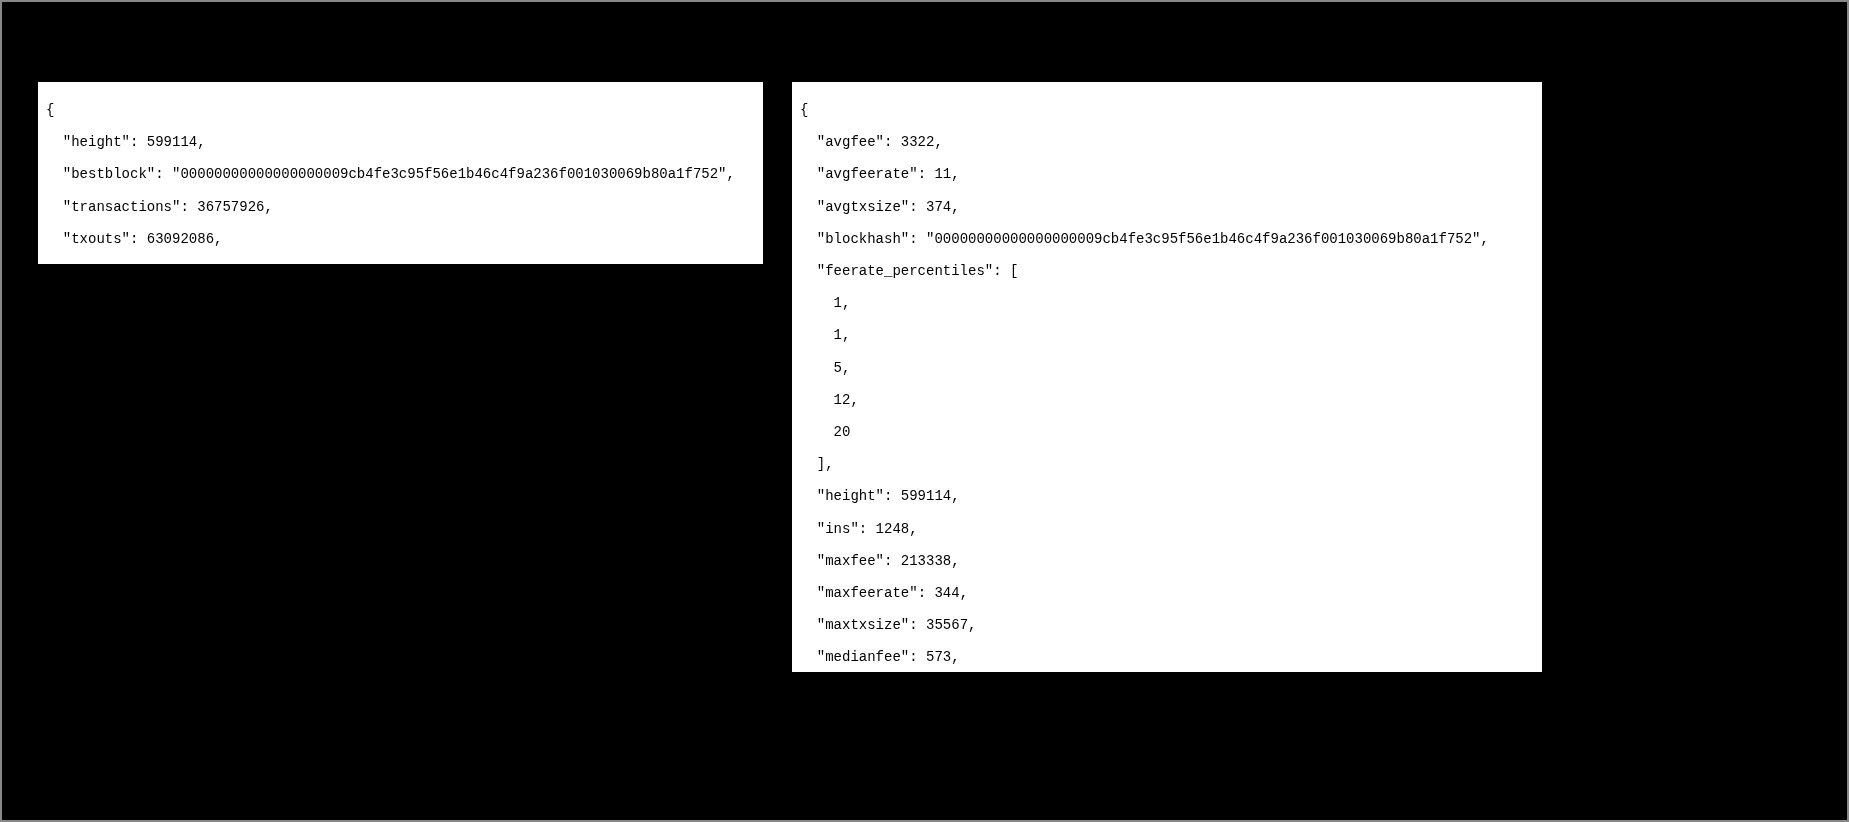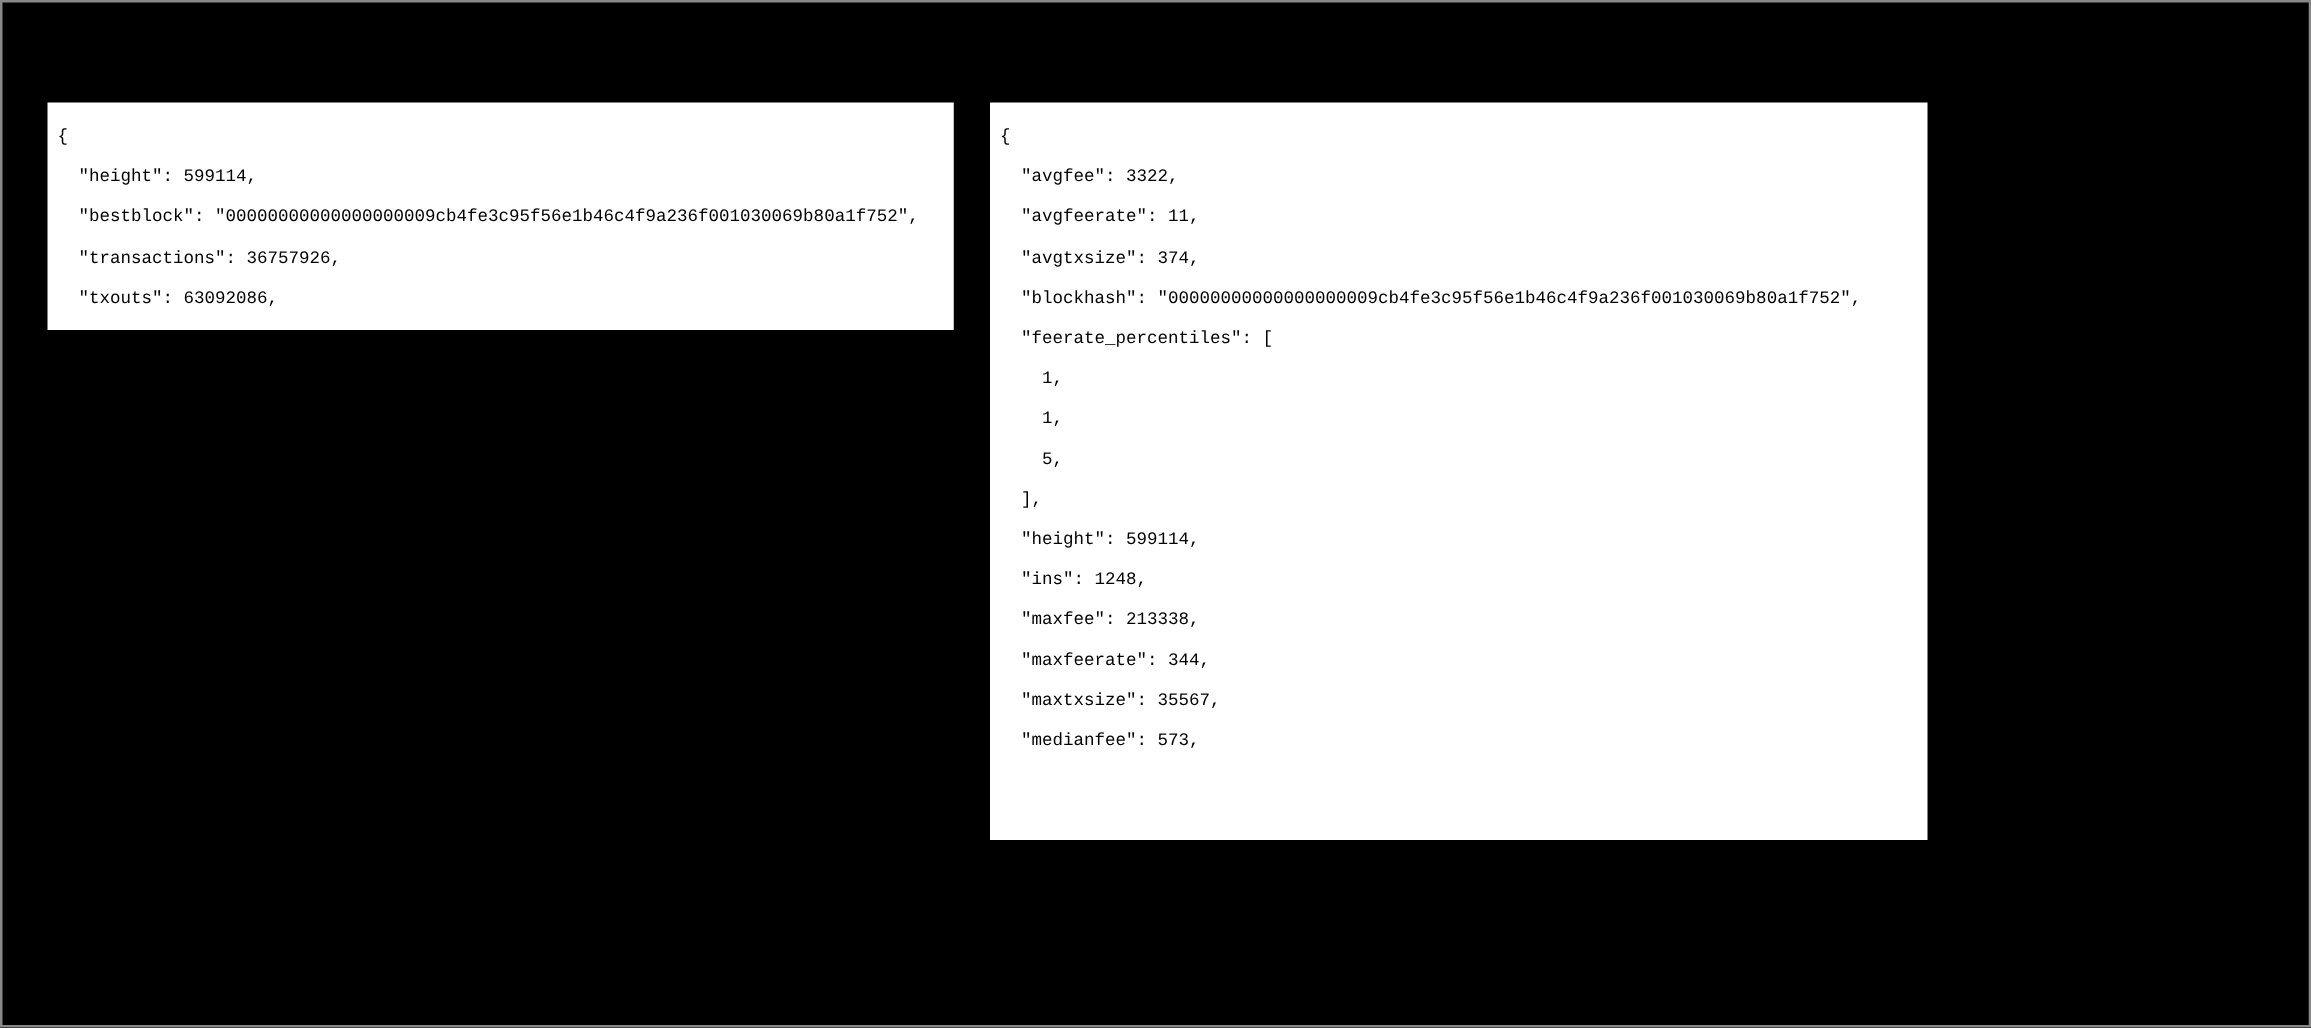--- a/index.html
+++ b/index.html
@@ -57,20 +57,22 @@
   <div class="panel panel-right">
 <span class="line">{</span>
 <span class="line ind1"><span>"avgfee"</span><span>: 3322,</span></span>
 <span class="line ind1"><span>"avgfeerate"</span><span>: 11,</span></span>
 <span class="line ind1"><span>"avgtxsize"</span><span>: 374,</span></span>
 <span class="line ind1"><span>"blockhash"</span><span>: "00000000000000000009cb4fe3c95f56e1b46c4f9a236f001030069b80a1f752",</span></span>
 <span class="line ind1"><span>"feerate_percentiles"</span><span>: [</span></span>
 <span class="line ind2">1,</span>
 <span class="line ind2">1,</span>
 <span class="line ind2">5,</span>
+<span class="line ind2">12,</span>
+<span class="line ind2">20</span>
 <span class="line ind1">],</span>
 <span class="line ind1"><span>"height"</span><span>: 599114,</span></span>
 <span class="line ind1"><span>"ins"</span><span>: 1248,</span></span>
 <span class="line ind1"><span>"maxfee"</span><span>: 213338,</span></span>
 <span class="line ind1"><span>"maxfeerate"</span><span>: 344,</span></span>
 <span class="line ind1"><span>"maxtxsize"</span><span>: 35567,</span></span>
 <span class="line ind1"><span>"medianfee"</span><span>: 573,</span></span>
 
 
 

